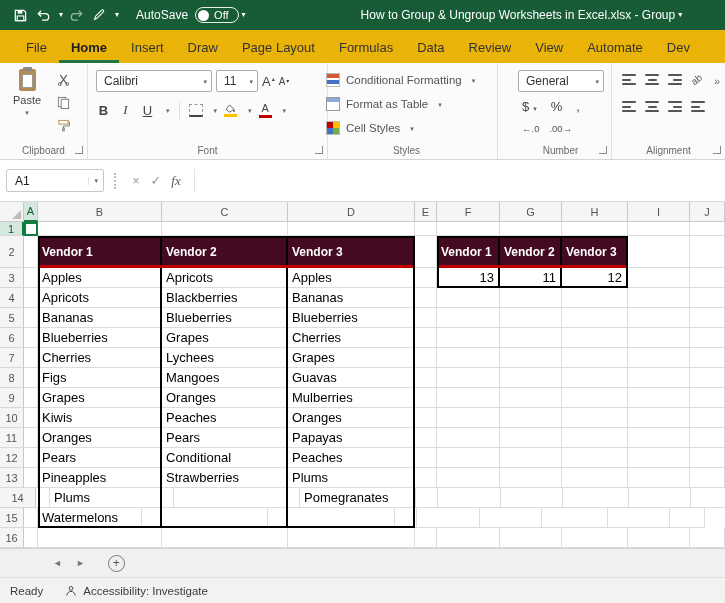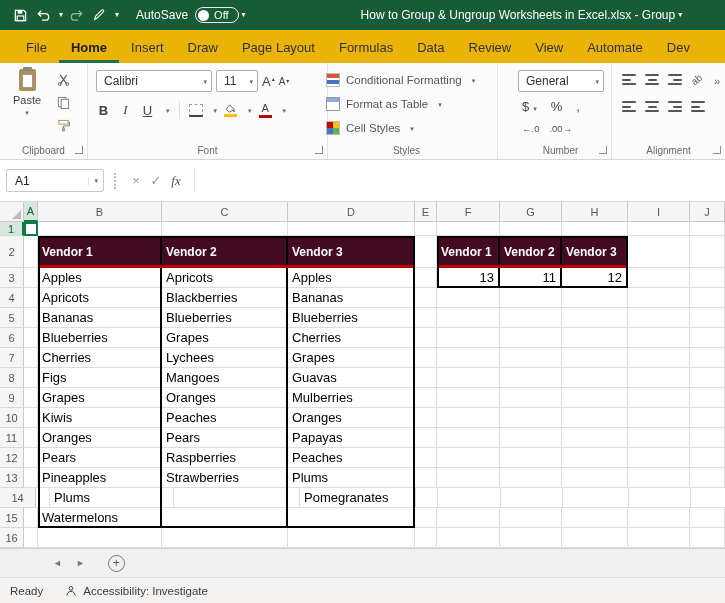--- a/index.html
+++ b/index.html
@@ -542,21 +542,21 @@
         <div class="cell" style="width: 63px;"></div>
         <div class="cell" style="width: 62px;"></div>
         <div class="cell" style="width: 66px;"></div>
         <div class="cell" style="width: 62px;"></div>
         <div class="cell" style="width: 35px;"></div>
       </div>
       <div class="xrow" style="height: 20px;">
         <div class="rowhdr" style="width: 24px;">12</div>
         <div class="cell" style="width: 14px;"></div>
         <div class="cell" style="width: 124px;">Pears</div>
-        <div class="cell" style="width: 126px;">Raspberries</div>
+        <div class="cell" style="width: 126px;">Conditional</div>
         <div class="cell" style="width: 127px;">Peaches</div>
         <div class="cell" style="width: 22px;"></div>
         <div class="cell" style="width: 63px;"></div>
         <div class="cell" style="width: 62px;"></div>
         <div class="cell" style="width: 66px;"></div>
         <div class="cell" style="width: 62px;"></div>
         <div class="cell" style="width: 35px;"></div>
       </div>
       <div class="xrow" style="height: 20px;">
         <div class="rowhdr" style="width: 24px;">13</div>
@@ -580,21 +580,21 @@
         <div class="cell" style="width: 22px;"></div>
         <div class="cell" style="width: 63px;"></div>
         <div class="cell" style="width: 62px;"></div>
         <div class="cell" style="width: 66px;"></div>
         <div class="cell" style="width: 62px;"></div>
         <div class="cell" style="width: 35px;"></div>
       </div>
       <div class="xrow" style="height: 20px;">
         <div class="rowhdr" style="width: 24px;">15</div>
         <div class="cell" style="width: 14px;"></div>
-        <div class="cell" style="width: 124px;">Watermelons</div>
+        <div class="cell" style="width: 104px;">Watermelons</div>
         <div class="cell" style="width: 126px;"></div>
         <div class="cell" style="width: 127px;"></div>
         <div class="cell" style="width: 22px;"></div>
         <div class="cell" style="width: 63px;"></div>
         <div class="cell" style="width: 62px;"></div>
         <div class="cell" style="width: 66px;"></div>
         <div class="cell" style="width: 62px;"></div>
         <div class="cell" style="width: 35px;"></div>
       </div>
       <div class="xrow" style="height: 20px;">

